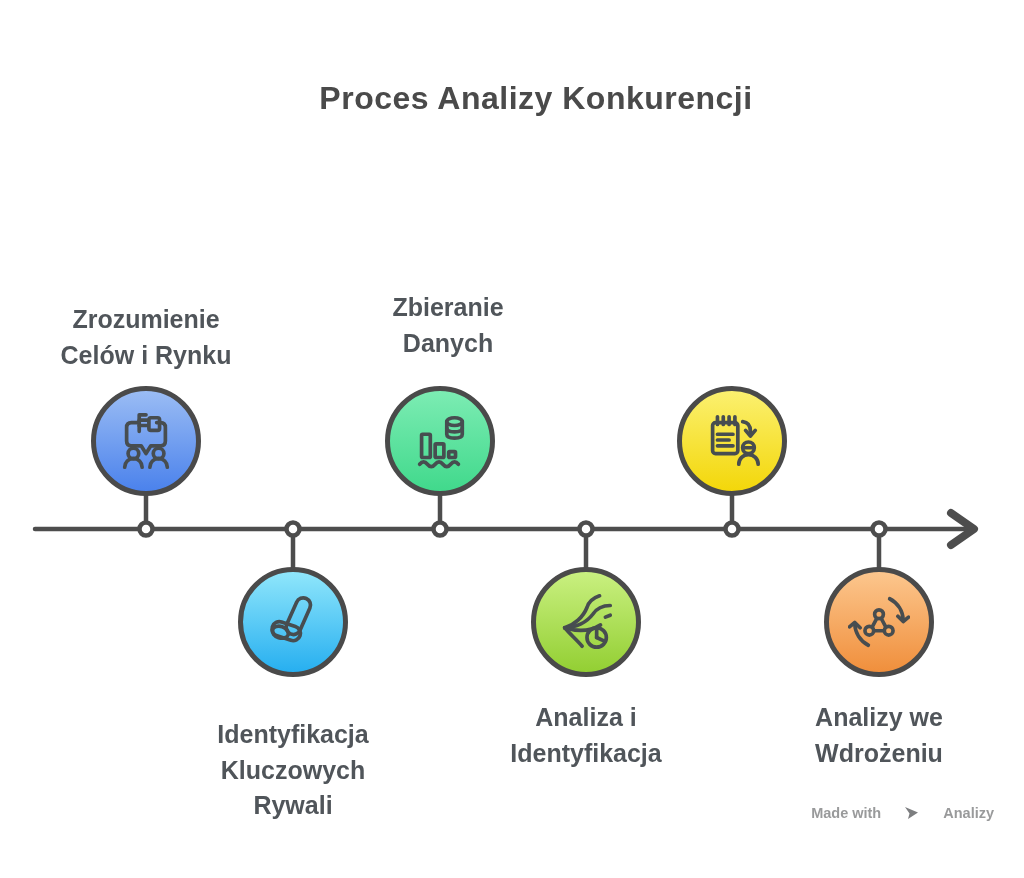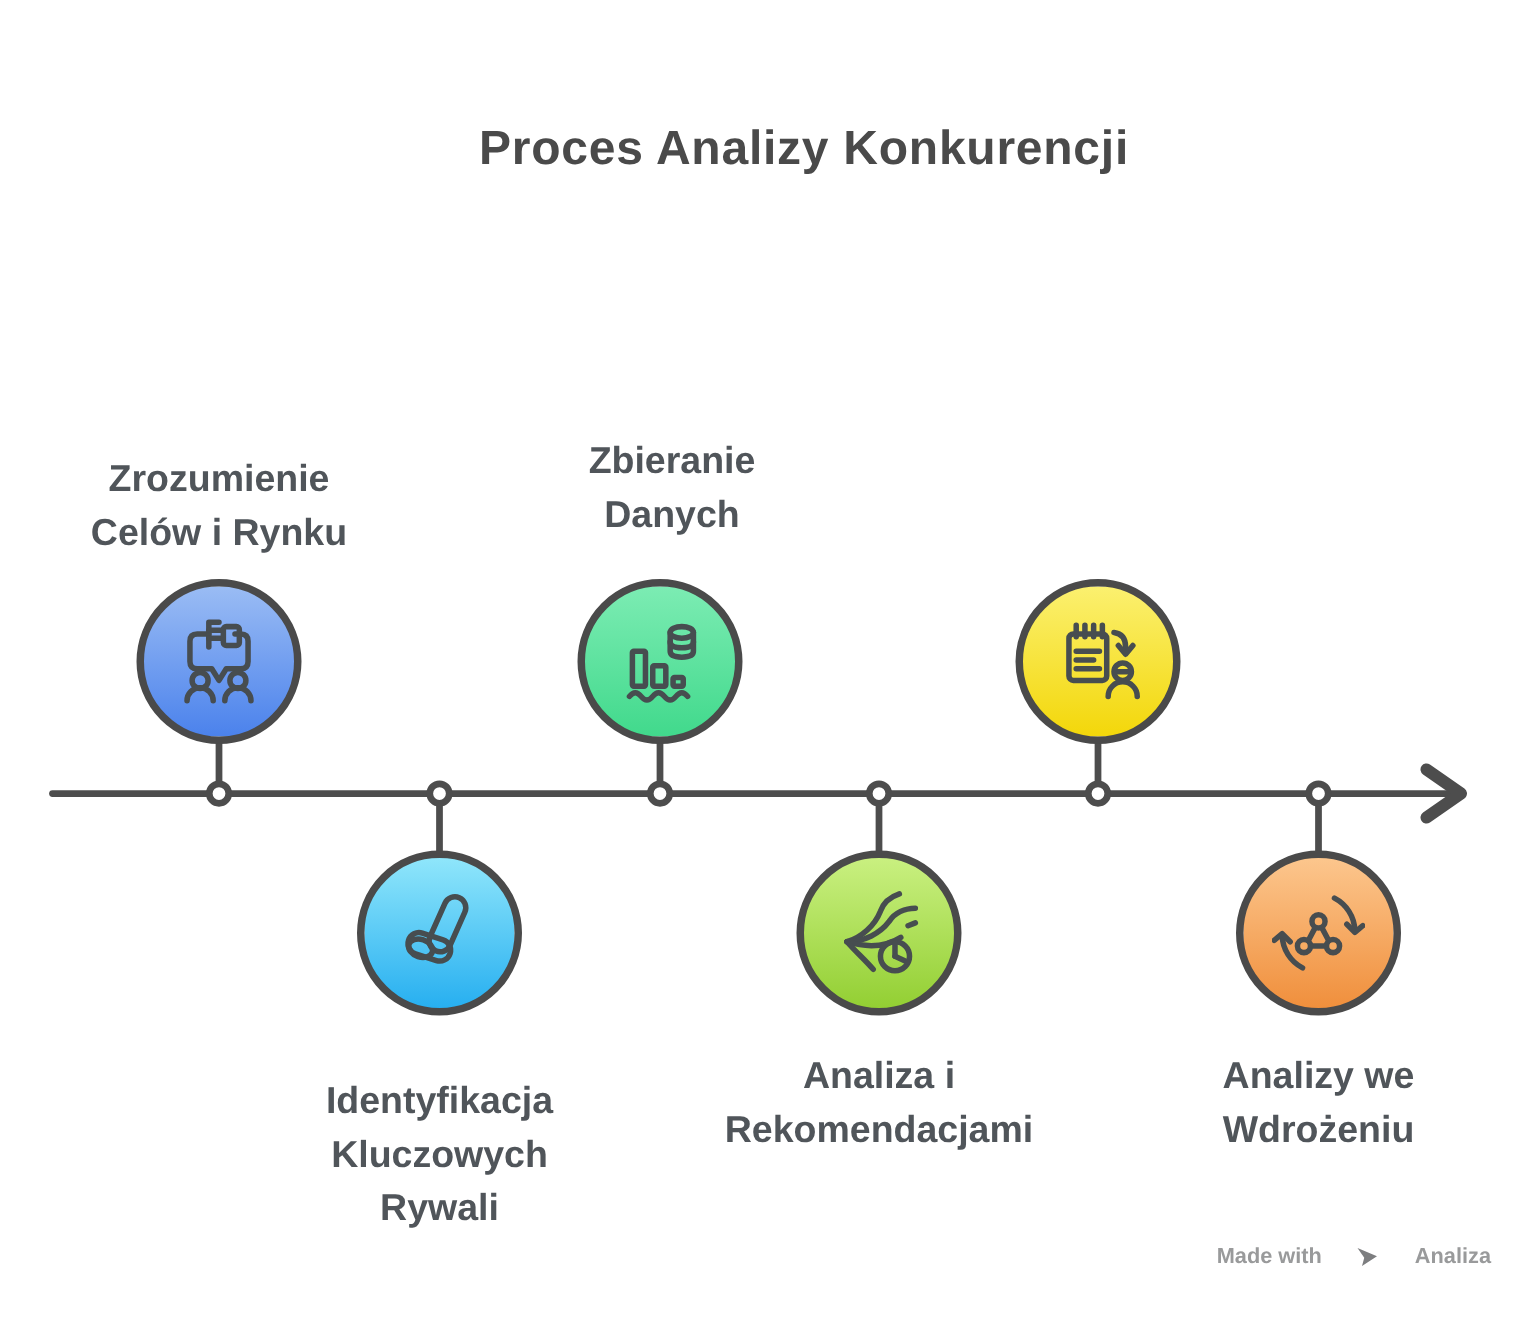--- a/index.html
+++ b/index.html
@@ -12,21 +12,21 @@
          border-radius:50%;display:flex;align-items:center;justify-content:center;box-sizing:content-box;}
   .c1{background:linear-gradient(180deg,#9abcf4 0%,#4b82ec 100%);}
   .c2{background:linear-gradient(180deg,#7cecb3 0%,#41d98c 100%);}
   .c3{background:linear-gradient(180deg,#fbf06f 0%,#f3d70a 100%);}
   .c4{background:linear-gradient(180deg,#8fe6fb 0%,#27aff0 100%);}
   .c5{background:linear-gradient(180deg,#c9f080 0%,#93cf33 100%);}
   .c6{background:linear-gradient(180deg,#fcc68d 0%,#f08f3c 100%);}
   .node-label{position:absolute;width:260px;text-align:center;font-size:25px;font-weight:700;
          color:#50555a;line-height:1.42;white-space:pre-line;}
   .icon-svg{stroke:#474d50;fill:none;stroke-width:3.8;stroke-linecap:round;stroke-linejoin:round;}
-  .watermark{position:absolute;top:830px;right:30px;display:flex;align-items:center;gap:23px;
+  .watermark{position:absolute;top:805px;right:30px;display:flex;align-items:center;gap:23px;
          font-size:14.5px;font-weight:700;color:#999a9b;}
   .wm-icon{display:inline-block;}
 </style>
 </head>
 <body>
 
 <div id="stage">
 
   <div class="title">Proces Analizy Konkurencji</div>
 
@@ -111,21 +111,21 @@
       <path d="M10 38 C22 38 33 32 39 24 C43 18 50 15 57 15"></path>
       <path d="M10 38 C23 42 36 42 47 35"></path>
       <path d="M10 38 C16 45 22 50 28 57"></path>
       <path d="M52 27 l5 -2"></path>
       <circle cx="43" cy="48" r="10"></circle>
       <path d="M43 48 V38.5"></path>
       <path d="M43 48 l8.5 4"></path>
     </svg>
   </div>
   <div class="node-label" style="left:456px;top:700px;">Analiza i
-Rekomendacjami</div>
+Identyfikacja</div>
 
   <div class="node-circle c6" style="left:824px;top:567px;">
     <svg class="icon-svg" width="62" height="62" viewBox="0 0 64 64">
       <path d="M23 41 L32 24 L41 41 Z"></path>
       <g fill="#f7ac63">
         <circle cx="32" cy="24" r="4.5"></circle>
         <circle cx="22" cy="41" r="4.5"></circle>
         <circle cx="42" cy="41" r="4.5"></circle>
       </g>
       <path d="M43 8 A26 26 0 0 1 57 30"></path>
@@ -135,16 +135,16 @@
     </svg>
   </div>
   <div class="node-label" style="left:749px;top:700px;">Analizy we
 Wdrożeniu</div>
 
   <div class="watermark">
     <span>Made with</span>
     <svg class="wm-icon" width="16" height="15" viewBox="0 0 16 15">
       <path d="M1 1 L14 6.5 L4 13 L5.5 7.5 Z" fill="#7d7e80"></path>
     </svg>
-    <span>Analiza</span>
+    <span>Analizy</span>
   </div>
 
 </div>
 
 </body></html>

